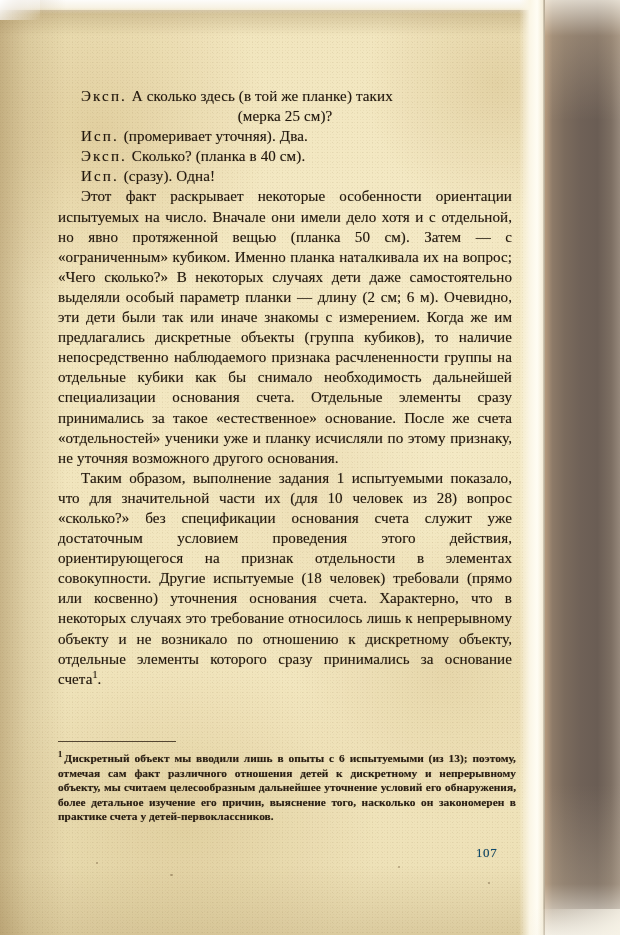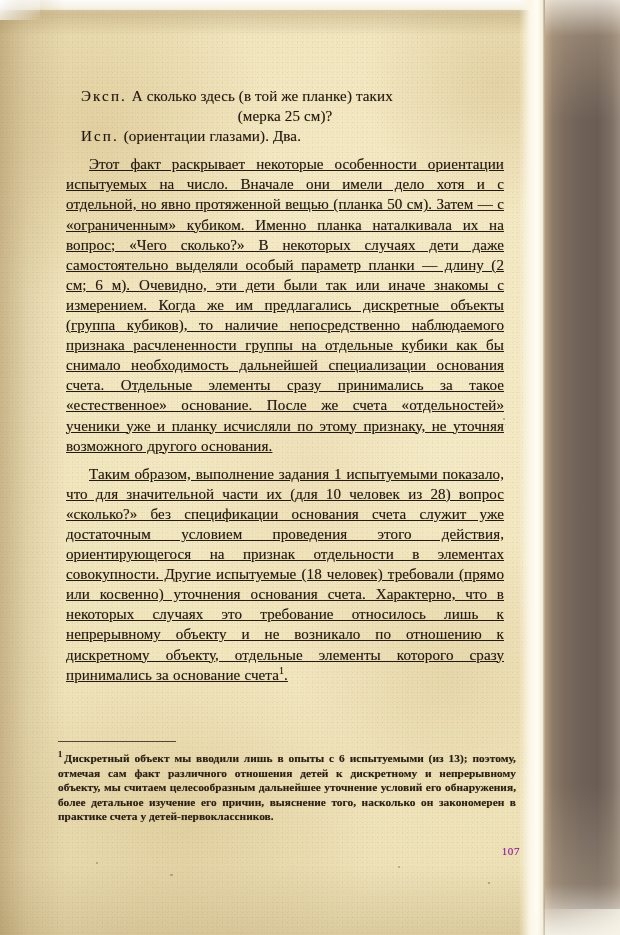--- a/index.html
+++ b/index.html
@@ -161,26 +161,25 @@
   .dialogue .line.cont {
     padding-left: 0;
     text-align: center;
   }
   .spk {
     letter-spacing: 2.1px;
     margin-right: 1px;
   }
 
   p.para {
-    margin: 8px;
+    margin: 0;
     text-indent: 23px;
     text-align: justify;
     letter-spacing: .05px;
     word-spacing: .4px;
-    text-decoration: underline;
   }
 
   .sup {
     font-size: 10px;
     vertical-align: super;
     line-height: 0;
   }
 
   
   .fn-rule {
@@ -211,23 +210,23 @@
     line-height: 0;
     margin-right: 2px;
   }
 
   
   .folio {
     position: absolute;
     left: 476px;
     top: 845px;
     width: 44px;
-    text-align: right;
-    font-size: 11px;
-    color: #a21caf;
+    text-align: left;
+    font-size: 13px;
+    color: #0c4a6e;
     letter-spacing: .6px;
   }
 
   
   .speck {
     position: absolute;
     background: rgba(92,70,40,.42);
     border-radius: 50%;
   }
 </style>
@@ -260,27 +259,29 @@
   <div class="speck" style="left:503px; top:418px; width:1.6px;height:1.6px;"></div>
   <div class="speck" style="left:505px; top:424px; width:1.4px;height:1.4px;"></div>
 
   <div class="textblock">
 
     <div class="dialogue">
 
       <div class="line"><span class="spk">Эксп.</span><span> А сколько здесь (в той   же   планке)   таких</span></div>
       <div class="line cont">(мерка 25 см)?</div>
 
-      <div class="line"><span class="spk">Исп.</span><span> (ориентации  глазами). Два.</span></div>
-
-
-
-
-
-
+      <div class="line"><span class="spk">Исп.</span><span> (промеривает  уточняя). Два.</span></div>
+
+
+
+
+
+      <div class="line"><span class="spk">Эксп.</span><span> Сколько?  (планка в 40 см).</span></div>
+
+      <div class="line"><span class="spk">Исп.</span><span> (сразу).  Одна!</span></div>
     </div>
 
     <p class="para">Этот факт раскрывает некоторые особенности ориентации испытуемых на число. Вначале они имели дело хотя и с отдельной, но явно протяженной вещью (планка 50 см). Затем — с «ограниченным» кубиком. Именно планка наталкивала их на вопрос; «Чего сколько?» В некоторых случаях дети даже самостоятельно выделяли особый параметр планки — длину (2 см; 6 м). Очевидно, эти дети были так или иначе знакомы с измерением. Когда же им предлагались дискретные объекты (группа кубиков), то наличие непосредственно наблюдаемого признака расчлененности группы на отдельные кубики как бы снимало необходимость дальнейшей специализации основания счета. Отдельные элементы сразу принимались за такое «естественное» основание. После же счета «отдельностей» ученики уже и планку исчисляли по этому признаку, не уточняя возможного другого основания.</p>
 
     <p class="para"><span>Таким образом, выполнение задания 1 испытуемыми показало, что для значительной части их (для 10 человек из 28) вопрос «сколько?» без спецификации основания счета служит уже достаточным условием проведения этого действия, ориентирующегося на признак отдельности в элементах совокупности. Другие испытуемые (18 человек) требовали (прямо или косвенно) уточнения основания счета. Характерно, что в некоторых случаях это требование относилось лишь к непрерывному объекту и не возникало по отношению к дискретному объекту, отдельные элементы которого сразу принимались за основание счета</span><span class="sup">1</span>.</p>
 
   </div>
 
   <div class="fn-rule"></div>
 

